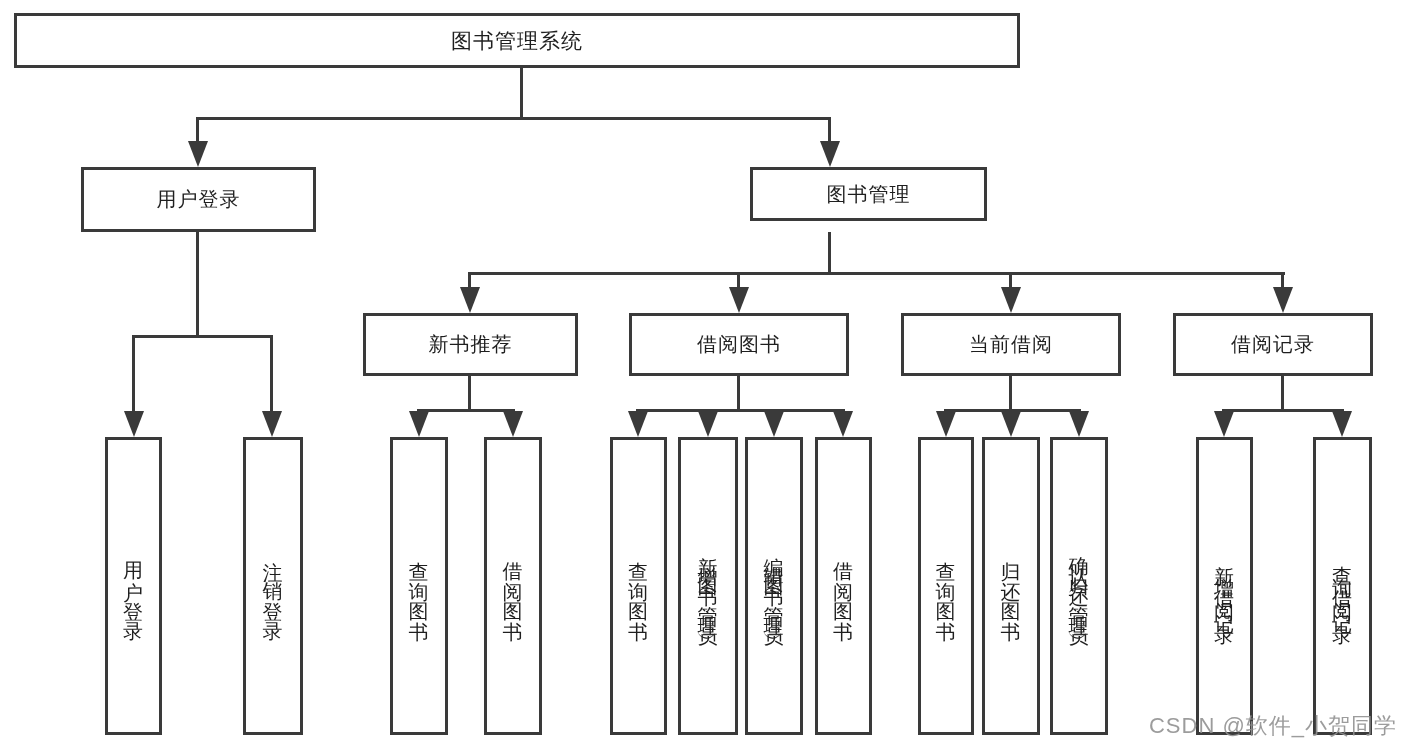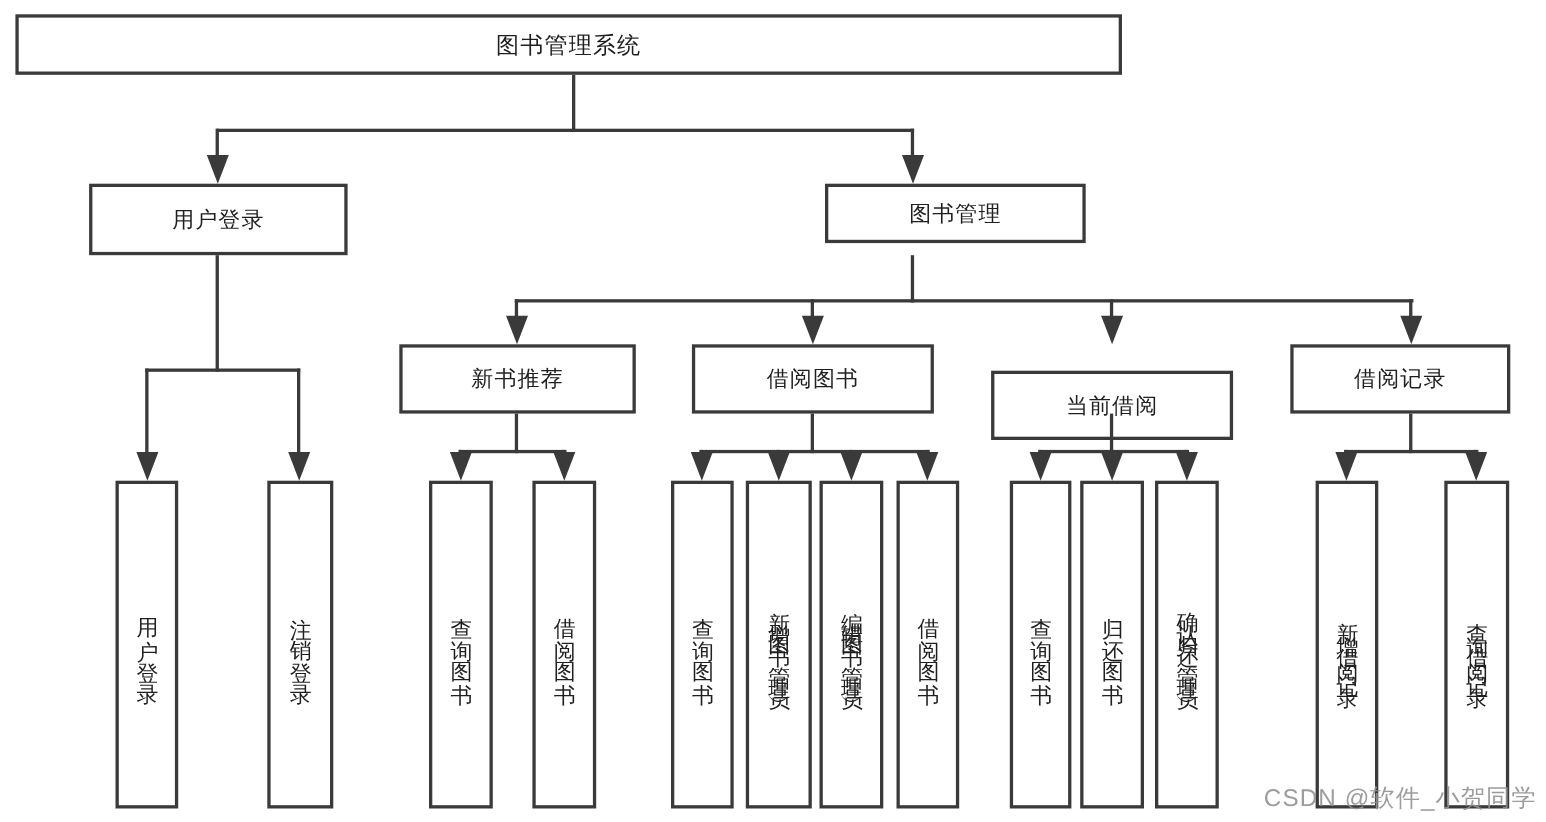--- a/index.html
+++ b/index.html
@@ -44,21 +44,21 @@
   <div class="box" style="left:750px;top:167px;width:237px;height:54px;">
     <span class="hlabel">图书管理</span>
   </div>
 
   <div class="box" style="left:363px;top:313px;width:215px;height:63px;">
     <span class="hlabel">新书推荐</span>
   </div>
   <div class="box" style="left:629px;top:313px;width:220px;height:63px;">
     <span class="hlabel">借阅图书</span>
   </div>
-  <div class="box" style="left:901px;top:313px;width:220px;height:63px;margin-top:24px;">
+  <div class="box" style="left:901px;top:313px;width:220px;height:63px;">
     <span class="hlabel">当前借阅</span>
   </div>
   <div class="box" style="left:1173px;top:313px;width:200px;height:63px;">
     <span class="hlabel">借阅记录</span>
   </div>
 
   <div class="box" style="left:105px;top:437px;width:57px;height:298px;">
     <span class="vlabel sp">用户登录</span>
   </div>
   <div class="box" style="left:243px;top:437px;width:60px;height:298px;">

